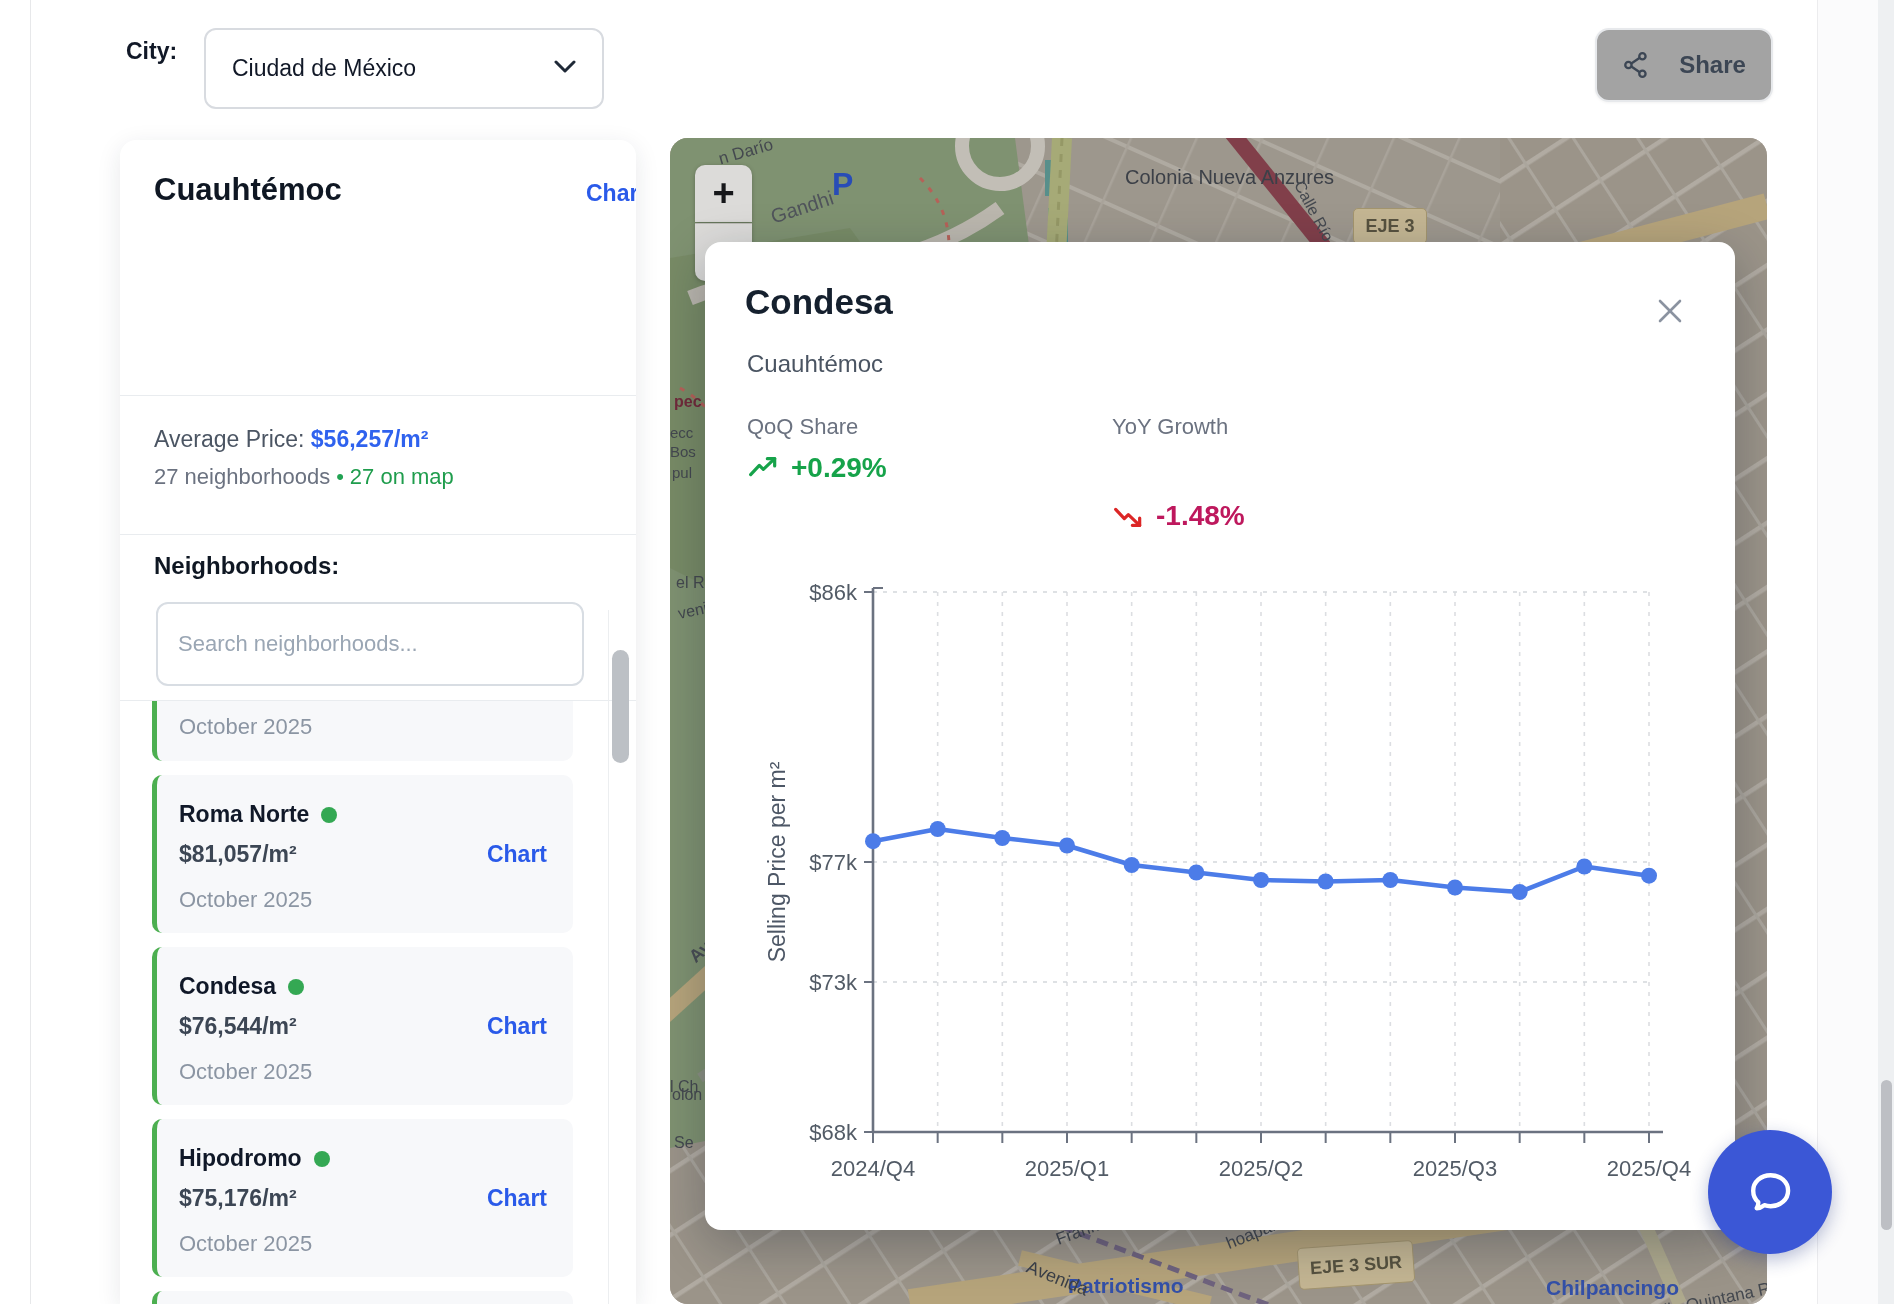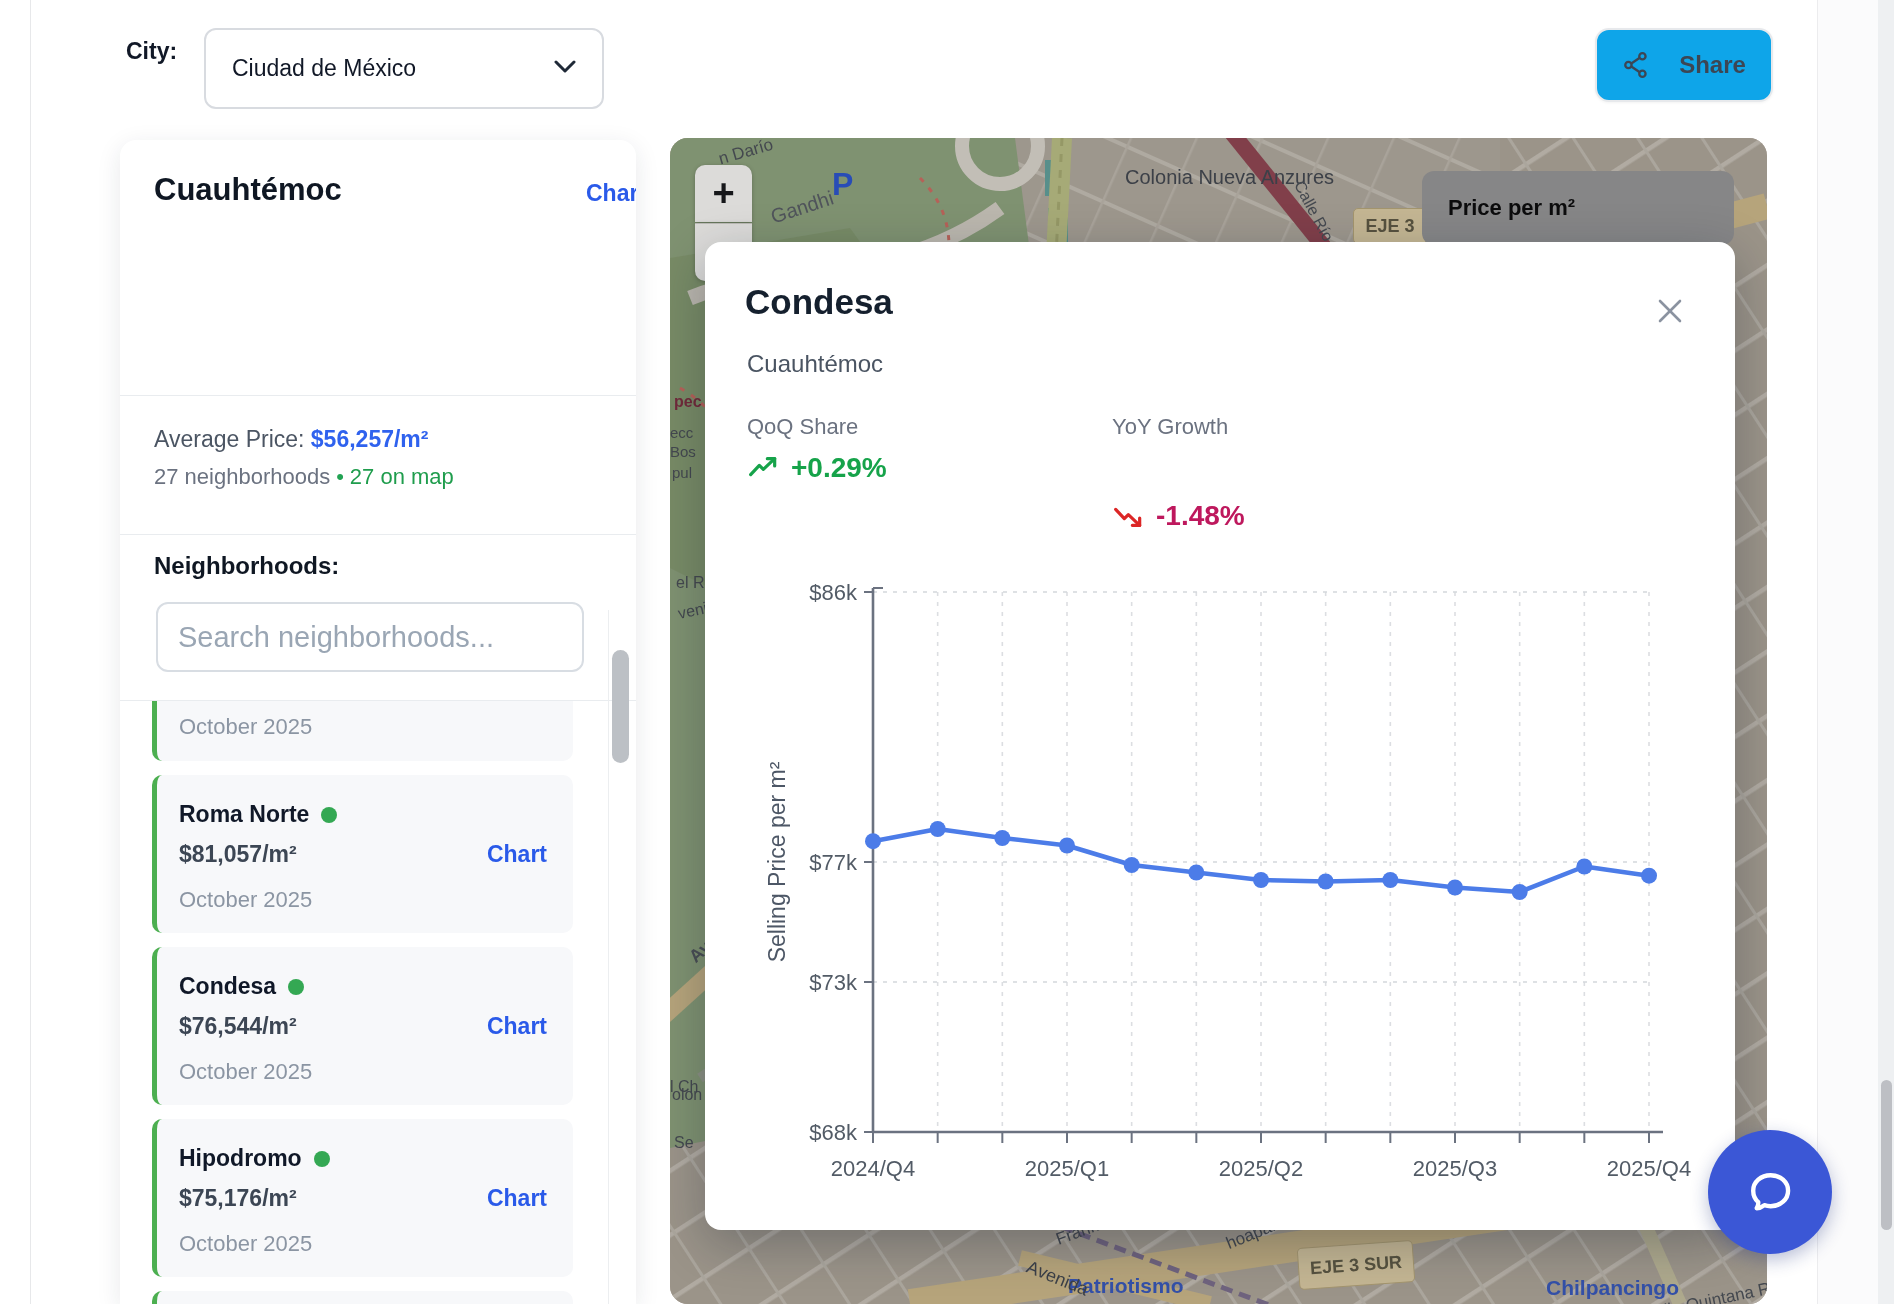--- a/index.html
+++ b/index.html
@@ -7,35 +7,35 @@
   .hairline-left{position:absolute;left:30px;top:0;width:1px;height:1304px;background:#e7e8ea;}
   .right-band{position:absolute;left:1817px;top:0;width:77px;height:1304px;background:#fbfbfc;border-left:1px solid #ececee;}
   .right-scroll-track{position:absolute;left:1878px;top:0;width:16px;height:1304px;background:#eef0f2;}
   .right-scroll-thumb{position:absolute;left:1881px;top:1080px;width:11px;height:150px;border-radius:6px;background:#bdbfc4;}
 
   
   .city-label{position:absolute;left:126px;top:38px;font-size:23px;font-weight:700;color:#111827;}
   .city-select{position:absolute;left:204px;top:28px;width:400px;height:81px;border:2px solid #d8dbe0;border-radius:12px;background:#fff;display:flex;align-items:center;padding:0 26px;box-sizing:border-box;cursor:pointer;}
   .city-select .val{font-size:23px;color:#111827;}
   .city-select .chev{margin-left:auto;}
-  .share-btn{position:absolute;left:1595px;top:28px;width:174px;height:70px;border:2px solid #e7e9ec;border-radius:14px;background:#0ea5e9;display:flex;align-items:center;justify-content:center;gap:29px;box-shadow:0 1px 3px rgba(0,0,0,.05);cursor:pointer;}
+  .share-btn{position:absolute;left:1595px;top:28px;width:174px;height:70px;border:2px solid #e7e9ec;border-radius:14px;background:#a3a3a3;display:flex;align-items:center;justify-content:center;gap:29px;box-shadow:0 1px 3px rgba(0,0,0,.05);cursor:pointer;}
   .share-btn span{font-size:24px;font-weight:700;color:#3c4654;}
 
   
   .sidebar{position:absolute;left:120px;top:140px;width:516px;height:1164px;background:#fff;border-radius:16px 16px 0 0;box-shadow:0 6px 24px rgba(30,40,60,.10);overflow:hidden;}
   .sb-title{position:absolute;left:34px;top:32px;font-size:31px;font-weight:800;color:#0f1723;}
   .sb-chart-link{position:absolute;left:466px;top:40px;font-size:23px;font-weight:700;color:#2a5ae9;cursor:pointer;}
   .sb-div{position:absolute;left:0;right:0;height:1px;background:#e9ecef;}
   .sb-avg-line{position:absolute;left:34px;top:286px;font-size:23px;color:#4b5563;}
   .sb-avg-line b{color:#2f62ee;font-weight:800;}
   .sb-count-line{position:absolute;left:34px;top:324px;font-size:22px;color:#6b7280;}
   .sb-count-line .dot{color:#22a353;margin:0 6px;}
   .sb-count-line .onmap{color:#1f9d4d;}
   .sb-neigh{position:absolute;left:34px;top:412px;font-size:24px;font-weight:800;color:#0f1723;}
-  .sb-search{position:absolute;left:36px;top:462px;width:384px;height:66px;border:2px solid #d8dde3;border-radius:12px;font-size:29px;color:#111;padding:0 20px;outline:none;font-family:"Liberation Sans",sans-serif;}
+  .sb-search{position:absolute;left:36px;top:462px;width:384px;height:66px;border:2px solid #d8dde3;border-radius:12px;font-size:22px;color:#111;padding:7px 20px;outline:none;font-family:"Liberation Sans",sans-serif;}
   .sb-search::placeholder{color:#9aa6b4;}
   .list{position:absolute;left:32px;top:561px;width:421px;bottom:0;overflow:hidden;}
   .card{position:relative;background:#f7f8fa;border-left:5px solid #4caf50;border-radius:10px;height:158px;margin-bottom:14px;box-sizing:border-box;cursor:pointer;}
   .card.trunc{height:155px;margin-top:-95px;}
   .card .name{position:absolute;left:22px;top:18px;font-size:23px;font-weight:700;color:#101828;display:flex;align-items:center;gap:12px;margin-top:8px;}
   .gdot{width:16px;height:16px;border-radius:50%;background:#34a853;display:inline-block;}
   .card .price{position:absolute;left:22px;top:66px;font-size:23px;font-weight:700;color:#3c4654;}
   .card .chartlink{position:absolute;right:26px;top:66px;font-size:23px;font-weight:700;color:#2a5ae9;cursor:pointer;}
   .card .date{position:absolute;left:22px;top:112px;font-size:22px;color:#8b95a3;}
   .card.trunc .date{top:108px;}
@@ -232,23 +232,20 @@
   <div class="maplabel" style="left:398px;top:1136px;font-size:21px;font-weight:700;color:#3757b8;">Patriotismo</div>
   <div class="signbox" style="left:628px;top:1106px;width:114px;height:40px;font-size:18px;transform:rotate(-4deg);">EJE 3 SUR</div>
   <div class="maplabel" style="left:876px;top:1138px;font-size:21px;font-weight:700;color:#3757b8;">Chilpancingo</div>
   <div class="maplabel" style="left:972px;top:1152px;font-size:17px;transform:rotate(-12deg);">Calle Quintana Roo</div>
   <div class="maplabel" style="left:355px;top:1130px;font-size:18px;transform:rotate(22deg);color:#41464d;">Avenida</div>
 
   <div class="zoom-btn zoom-in">
       <span>+</span>
     </div>
   <div class="zoom-btn zoom-out"></div>
-  <div class="legend">
-      <span>Price per m²</span>
-    </div>
   <div class="map-overlay"></div>
 
   <div class="modal">
     <div class="modal-close">
       <svg width="34" height="34" viewBox="0 0 34 34">
           <line x1="7" y1="7" x2="27" y2="27" stroke="#8b93a0" stroke-width="2.6" stroke-linecap="round"></line>
           <line x1="27" y1="7" x2="7" y2="27" stroke="#8b93a0" stroke-width="2.6" stroke-linecap="round"></line>
         </svg>
     </div>
     <div class="m-title">Condesa</div>

